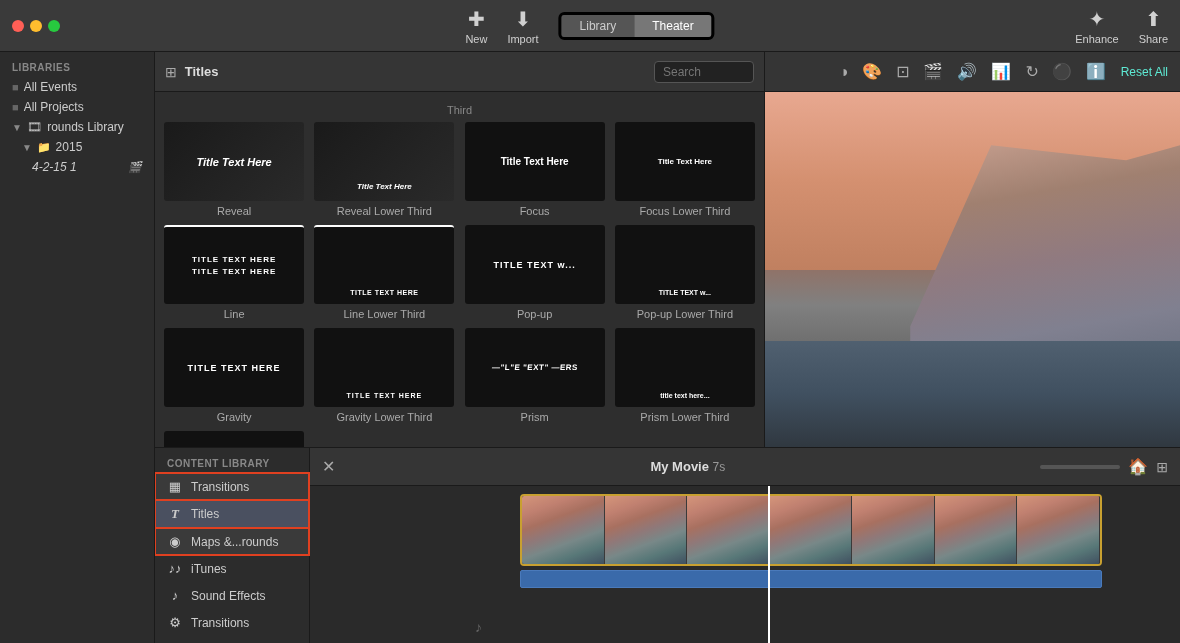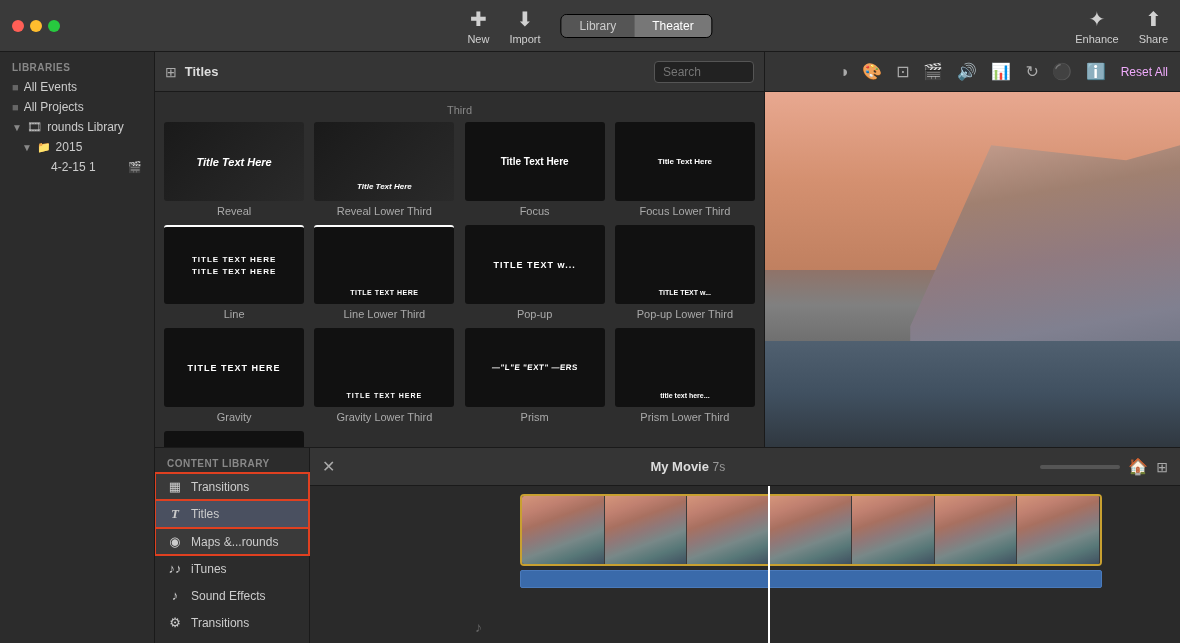--- a/index.html
+++ b/index.html
@@ -54,21 +54,21 @@
       cursor: pointer;
       color: #d0d0d0;
       font-size: 11px;
     }
     .toolbar-btn-icon {
       font-size: 20px;
       color: #d0d0d0;
     }
     .segmented-control {
       display: flex;
-      border: 1px solid #000000;
+      border: 3px solid #000000;
       border-radius: 6px;
       overflow: hidden;
       align-items: center;
     }
     .seg-btn {
       padding: 4px 18px;
       font-size: 12px;
       cursor: pointer;
       background: #555;
       color: #ccc;
@@ -112,21 +112,21 @@
     .library-item {
       display: flex;
       align-items: center;
       gap: 5px;
       padding: 3px 12px;
       font-size: 12px;
       cursor: pointer;
       color: #ccc;
     }
     .library-item.indent { padding-left: 22px; }
-    .library-item.indent2 { padding-left: 51px; }
+    .library-item.indent2 { padding-left: 32px; font-style: italic; }
 
     
     .content-area {
       flex: 1;
       display: flex;
       flex-direction: column;
       overflow: hidden;
     }
 
     
@@ -265,21 +265,21 @@
     .preview-icon-btn {
       background: none;
       border: none;
       color: #aaa;
       font-size: 16px;
       cursor: pointer;
     }
     .reset-all-btn {
       background: none;
       border: none;
-      color: #f0abfc;
+      color: #5eead4;
       font-size: 12px;
       cursor: pointer;
     }
     .preview-video {
       flex: 1;
       background: linear-gradient(180deg, #c4846a 0%, #b07060 20%, #a06550 40%, #808080 60%, #606060 80%, #404040 100%);
       position: relative;
       overflow: hidden;
     }
     

